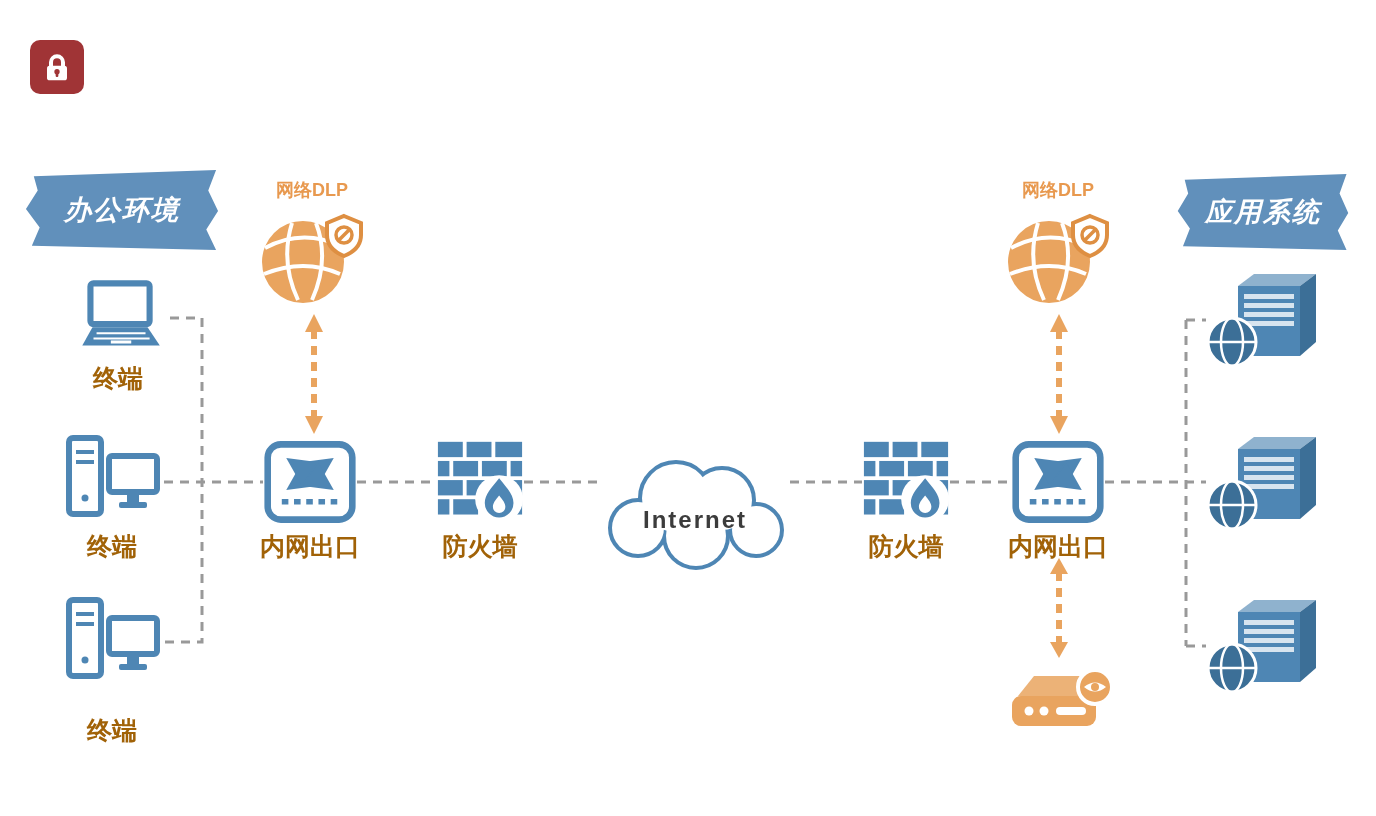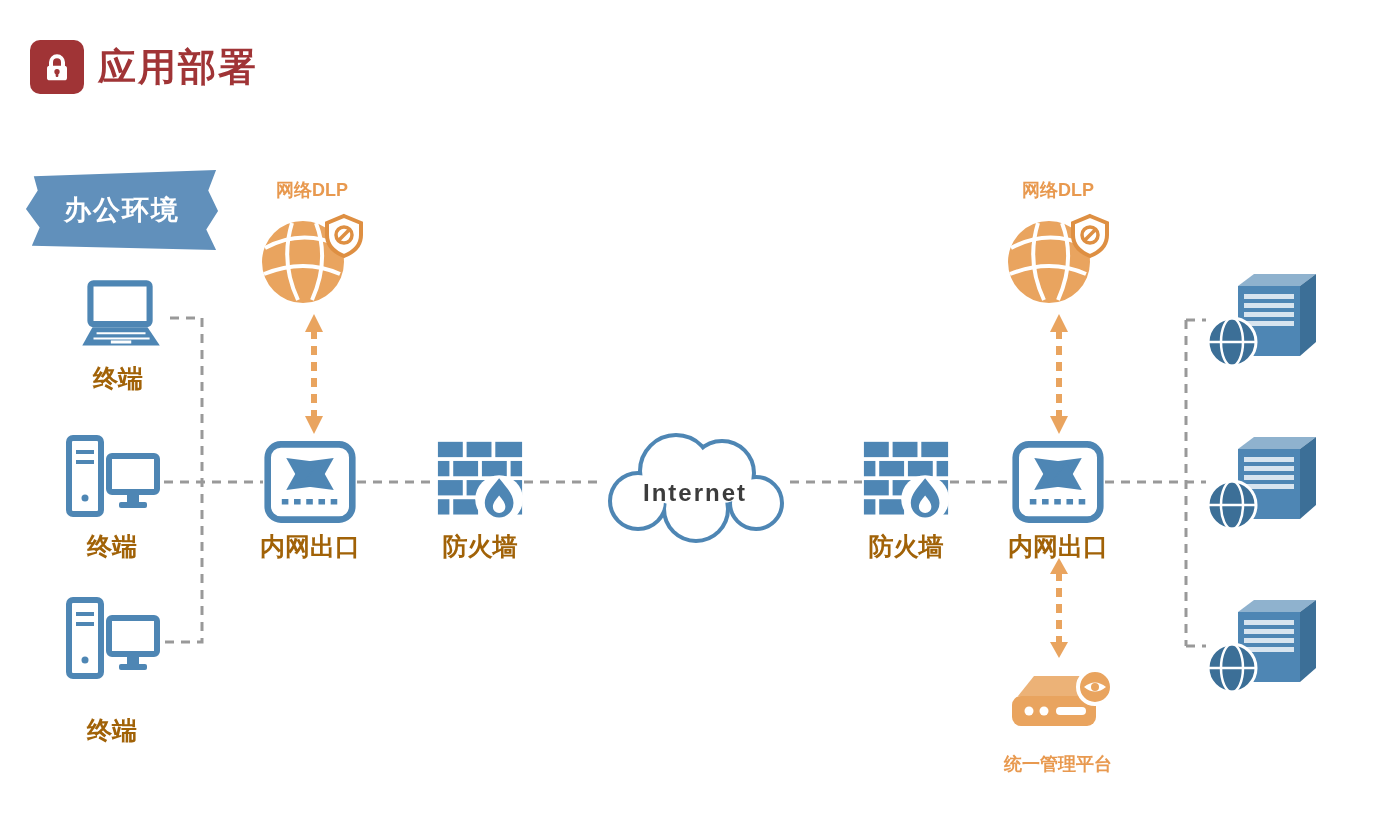--- a/index.html
+++ b/index.html
@@ -13,21 +13,21 @@
                 background:#A03436; border-radius:10px; display:flex; align-items:center; justify-content:center; }
   .page-title { position:absolute; left:98px; top:40px; height:54px; display:flex; align-items:center;
                 font-size:38px; font-weight:bold; color:#A03436; letter-spacing:2px; }
 
   
   .node-label { position:absolute; transform:translateX(-50%); font-weight:bold;
                 font-size:25px; color:#a16207; white-space:nowrap; }
   .orange-label { color:#E8994F; font-size:18px; }
 
   
-  .banner { position:absolute; display:flex; align-items:center; justify-content:center; }
+  .banner { position:absolute; display:flex; align-items:center; justify-content:center;font-style:italic; }
   .banner svg { position:absolute; left:0; top:0; width:100%; height:100%; }
   .banner-label { position:relative; color:#ffffff; font-weight:bold; font-size:27px; letter-spacing:2px; }
 
   .icon-box svg { width:100%; height:100%; display:block; }
 </style>
 </head>
 <body>
 
 <div class="canvas">
 
@@ -47,29 +47,34 @@
   </svg>
 
   <div class="lock-badge">
     <svg width="36" height="36" viewBox="0 0 54 54">
       <path d="M18 26 v-6 a9 9 0 0 1 18 0 v6" stroke="#ffffff" stroke-width="6" fill="none"></path>
       <rect x="12" y="25" width="30" height="22" rx="4" fill="#ffffff"></rect>
       <circle cx="27" cy="34" r="4" fill="#A03436"></circle>
       <rect x="25" y="34" width="4" height="8" rx="1.5" fill="#A03436"></rect>
     </svg>
   </div>
-  <div class="page-title">应用部署</div>
 
   <div class="banner" style="left:24px;top:168px;width:196px;height:84px;">
     <svg viewBox="0 0 200 82" preserveAspectRatio="none">
       <polygon points="10,8 196,2 188,22 198,42 186,60 196,80 8,76 16,58 2,40 14,22" fill="#6190BB"></polygon>
     </svg>
     <div class="banner-label">办公环境</div>
   </div>
 
+  <div class="banner" style="left:1176px;top:172px;width:174px;height:80px;">
+    <svg viewBox="0 0 200 82" preserveAspectRatio="none">
+      <polygon points="10,8 196,2 188,22 198,42 186,60 196,80 8,76 16,58 2,40 14,22" fill="#6190BB"></polygon>
+    </svg>
+    <div class="banner-label">应用系统</div>
+  </div>
 
   <div class="node-label orange-label" style="left:312px;top:178px;">网络DLP</div>
   <div class="abs icon-box" style="left:256px;top:210px;width:112px;height:98px;">
     <svg viewBox="0 0 112 98">
       <circle cx="47" cy="52" r="41" fill="#E9A45F"></circle>
       <g stroke="#ffffff" stroke-width="4" fill="none">
         <path d="M9 38 Q46 18 85 36"></path>
         <path d="M8 64 Q48 48 84 64"></path>
         <path d="M36 13 Q24 52 42 90"></path>
         <path d="M60 13 Q74 50 56 90"></path>
@@ -157,21 +162,21 @@
           <rect x="48" y="64" width="26" height="16"></rect>
           <rect x="78" y="64" width="12" height="16"></rect>
       </g>
       <circle cx="66" cy="64" r="25" fill="#ffffff"></circle>
       <path d="M66 42 c-8 10 -15 17 -15 26 a15 15 0 0 0 30 0 c0-9 -7-16 -15-26 z" fill="#4E86B4"></path>
       <path d="M66 60 c-4 5 -6.5 8 -6.5 12 a6.5 6.5 0 0 0 13 0 c0-4 -2.5-7 -6.5-12 z" fill="#ffffff"></path>
     </svg>
   </div>
   <div class="node-label" style="left:480px;top:530px;">防火墙</div>
 
-  <div class="abs icon-box" style="left:598px;top:421px;width:194px;height:126px;">
+  <div class="abs icon-box" style="left:598px;top:448px;width:194px;height:126px;">
     <svg viewBox="0 0 194 126">
       <g stroke="#4E86B4" stroke-width="8" fill="#ffffff">
         <circle cx="40" cy="80" r="26"></circle>
         <circle cx="78" cy="50" r="34"></circle>
         <circle cx="124" cy="52" r="30"></circle>
         <circle cx="158" cy="82" r="24"></circle>
         <circle cx="98" cy="88" r="30"></circle>
       </g>
       <g fill="#ffffff">
         <circle cx="40" cy="80" r="26"></circle>
@@ -259,21 +264,20 @@
       <polygon points="18,36 86,36 102,16 34,16" fill="#ECB277"></polygon>
       <rect x="12" y="36" width="84" height="30" rx="9" fill="#E9A45F"></rect>
       <circle cx="29" cy="51" r="4.5" fill="#ffffff"></circle>
       <circle cx="44" cy="51" r="4.5" fill="#ffffff"></circle>
       <rect x="56" y="47" width="30" height="8" rx="4" fill="#ffffff"></rect>
       <circle cx="95" cy="27" r="17" fill="#E9A45F" stroke="#ffffff" stroke-width="4"></circle>
       <path d="M84 27 q11 -9 22 0 q-11 9 -22 0 z" fill="#ffffff"></path>
       <circle cx="95" cy="27" r="4" fill="#E9A45F"></circle>
     </svg>
   </div>
-  <div class="node-label orange-label" style="left:1058px;top:752px;">统一管理平台</div>
 
   <div class="abs icon-box" style="left:1200px;top:270px;width:130px;height:100px;">
     <svg viewBox="0 0 130 100">
       <polygon points="38,16 100,16 116,4 54,4" fill="#8FB2CE"></polygon>
       <polygon points="100,16 116,4 116,72 100,86" fill="#3C6F97"></polygon>
       <rect x="38" y="16" width="62" height="70" fill="#4E86B4"></rect>
       <g fill="#D7E4EF">
         <rect x="44" y="24" width="50" height="5"></rect>
         <rect x="44" y="33" width="50" height="5"></rect>
         <rect x="44" y="42" width="50" height="5"></rect>

